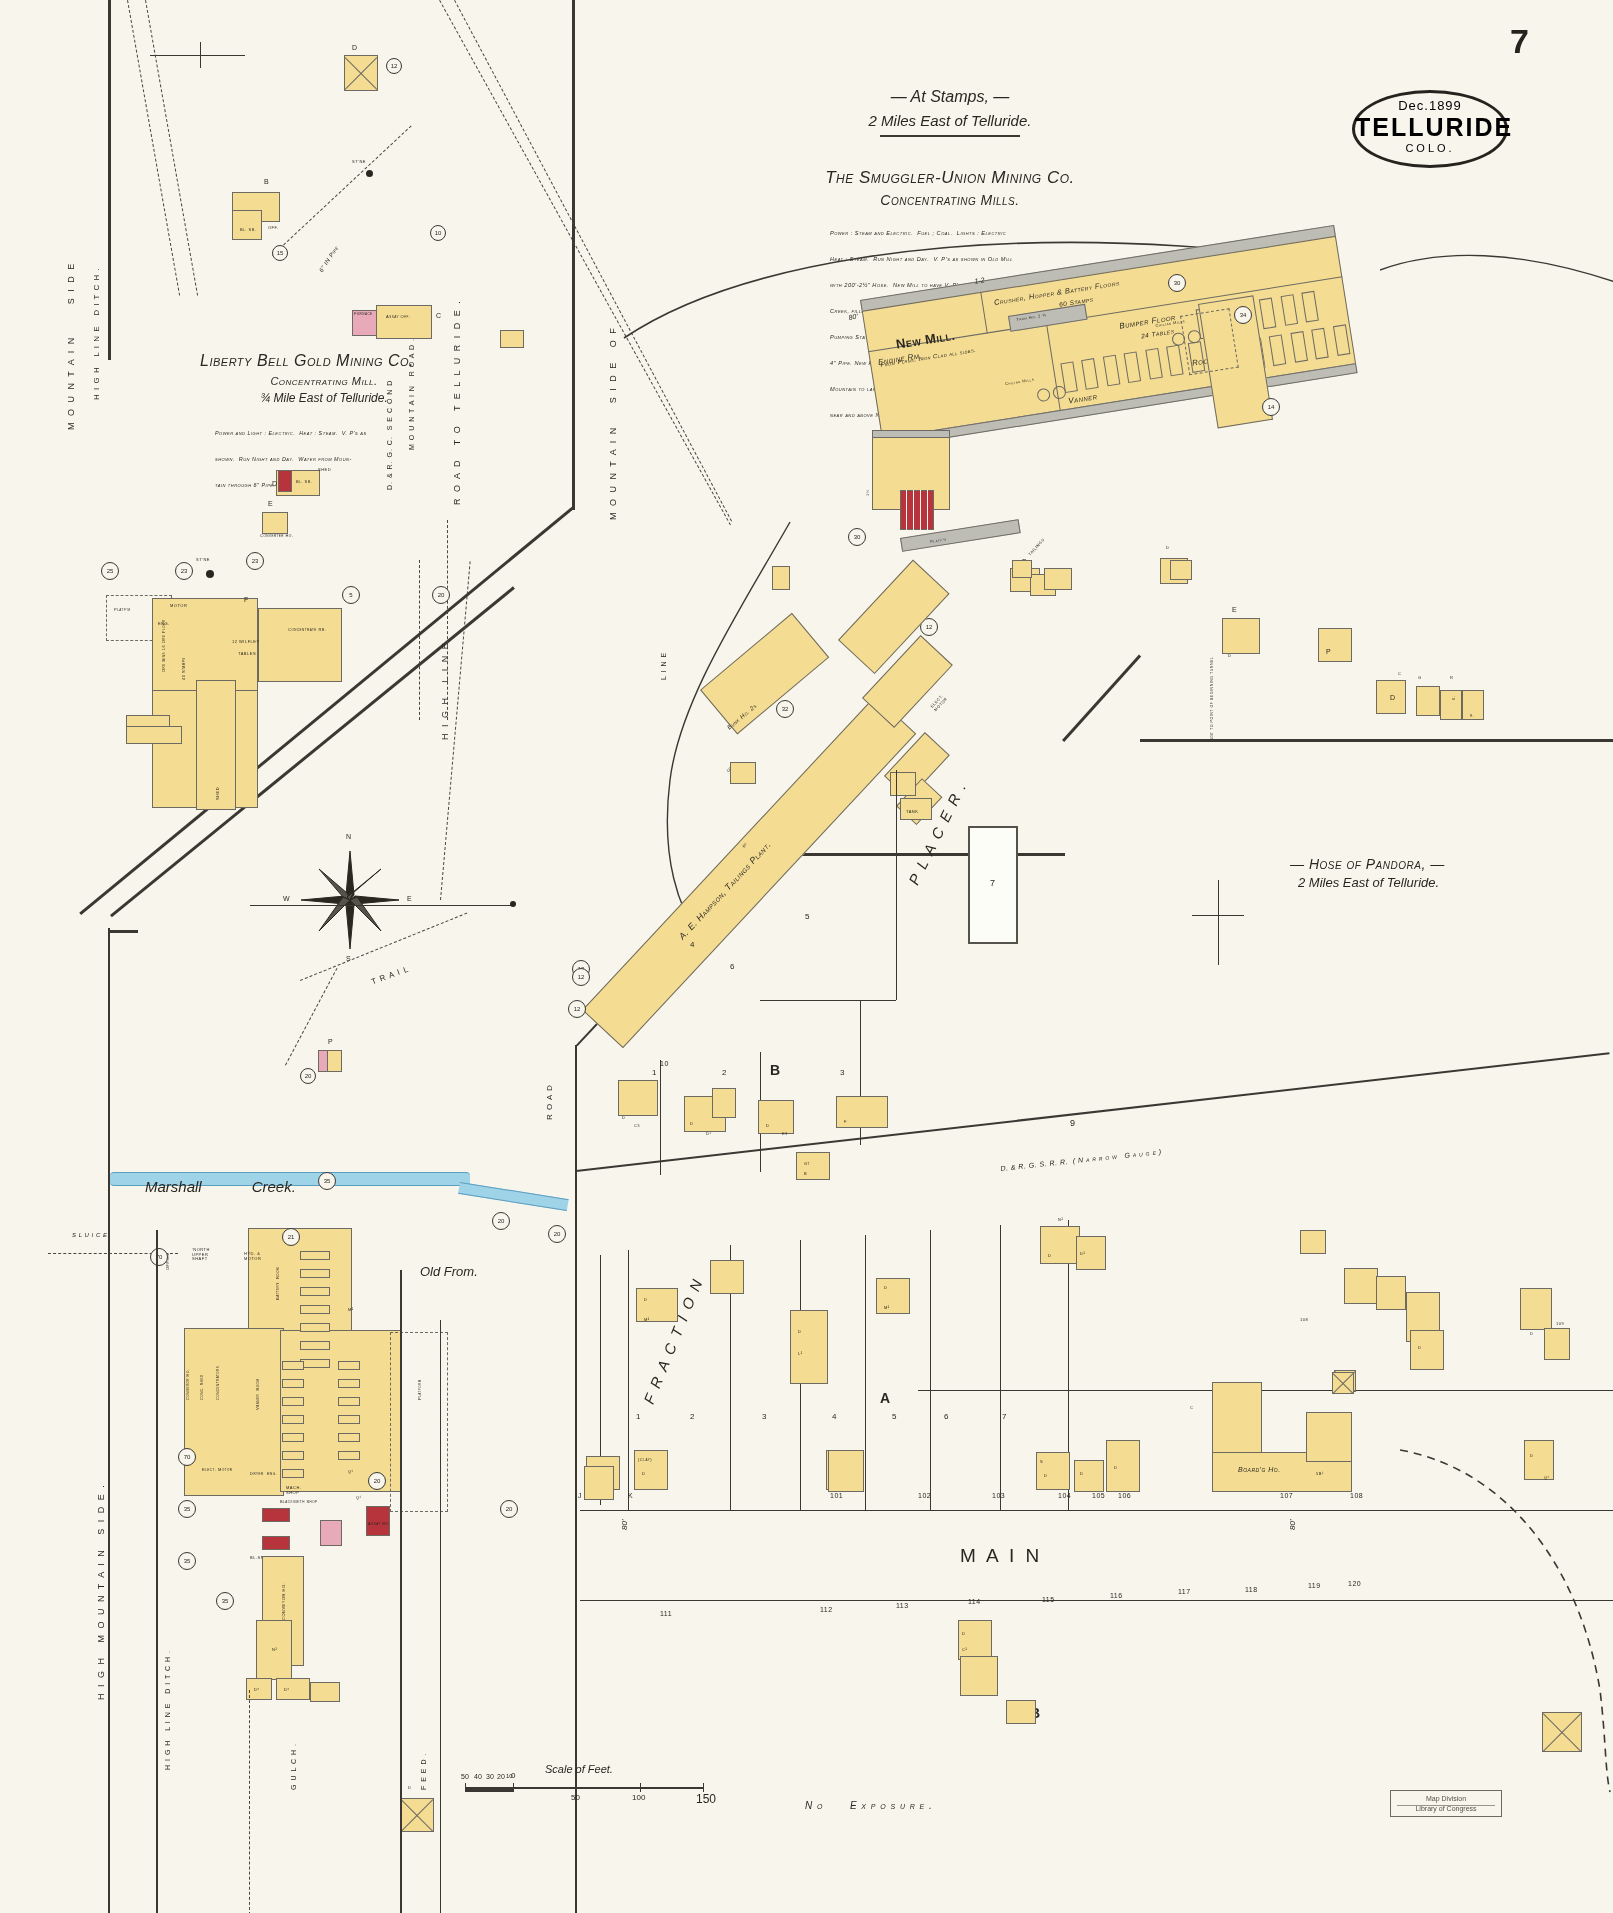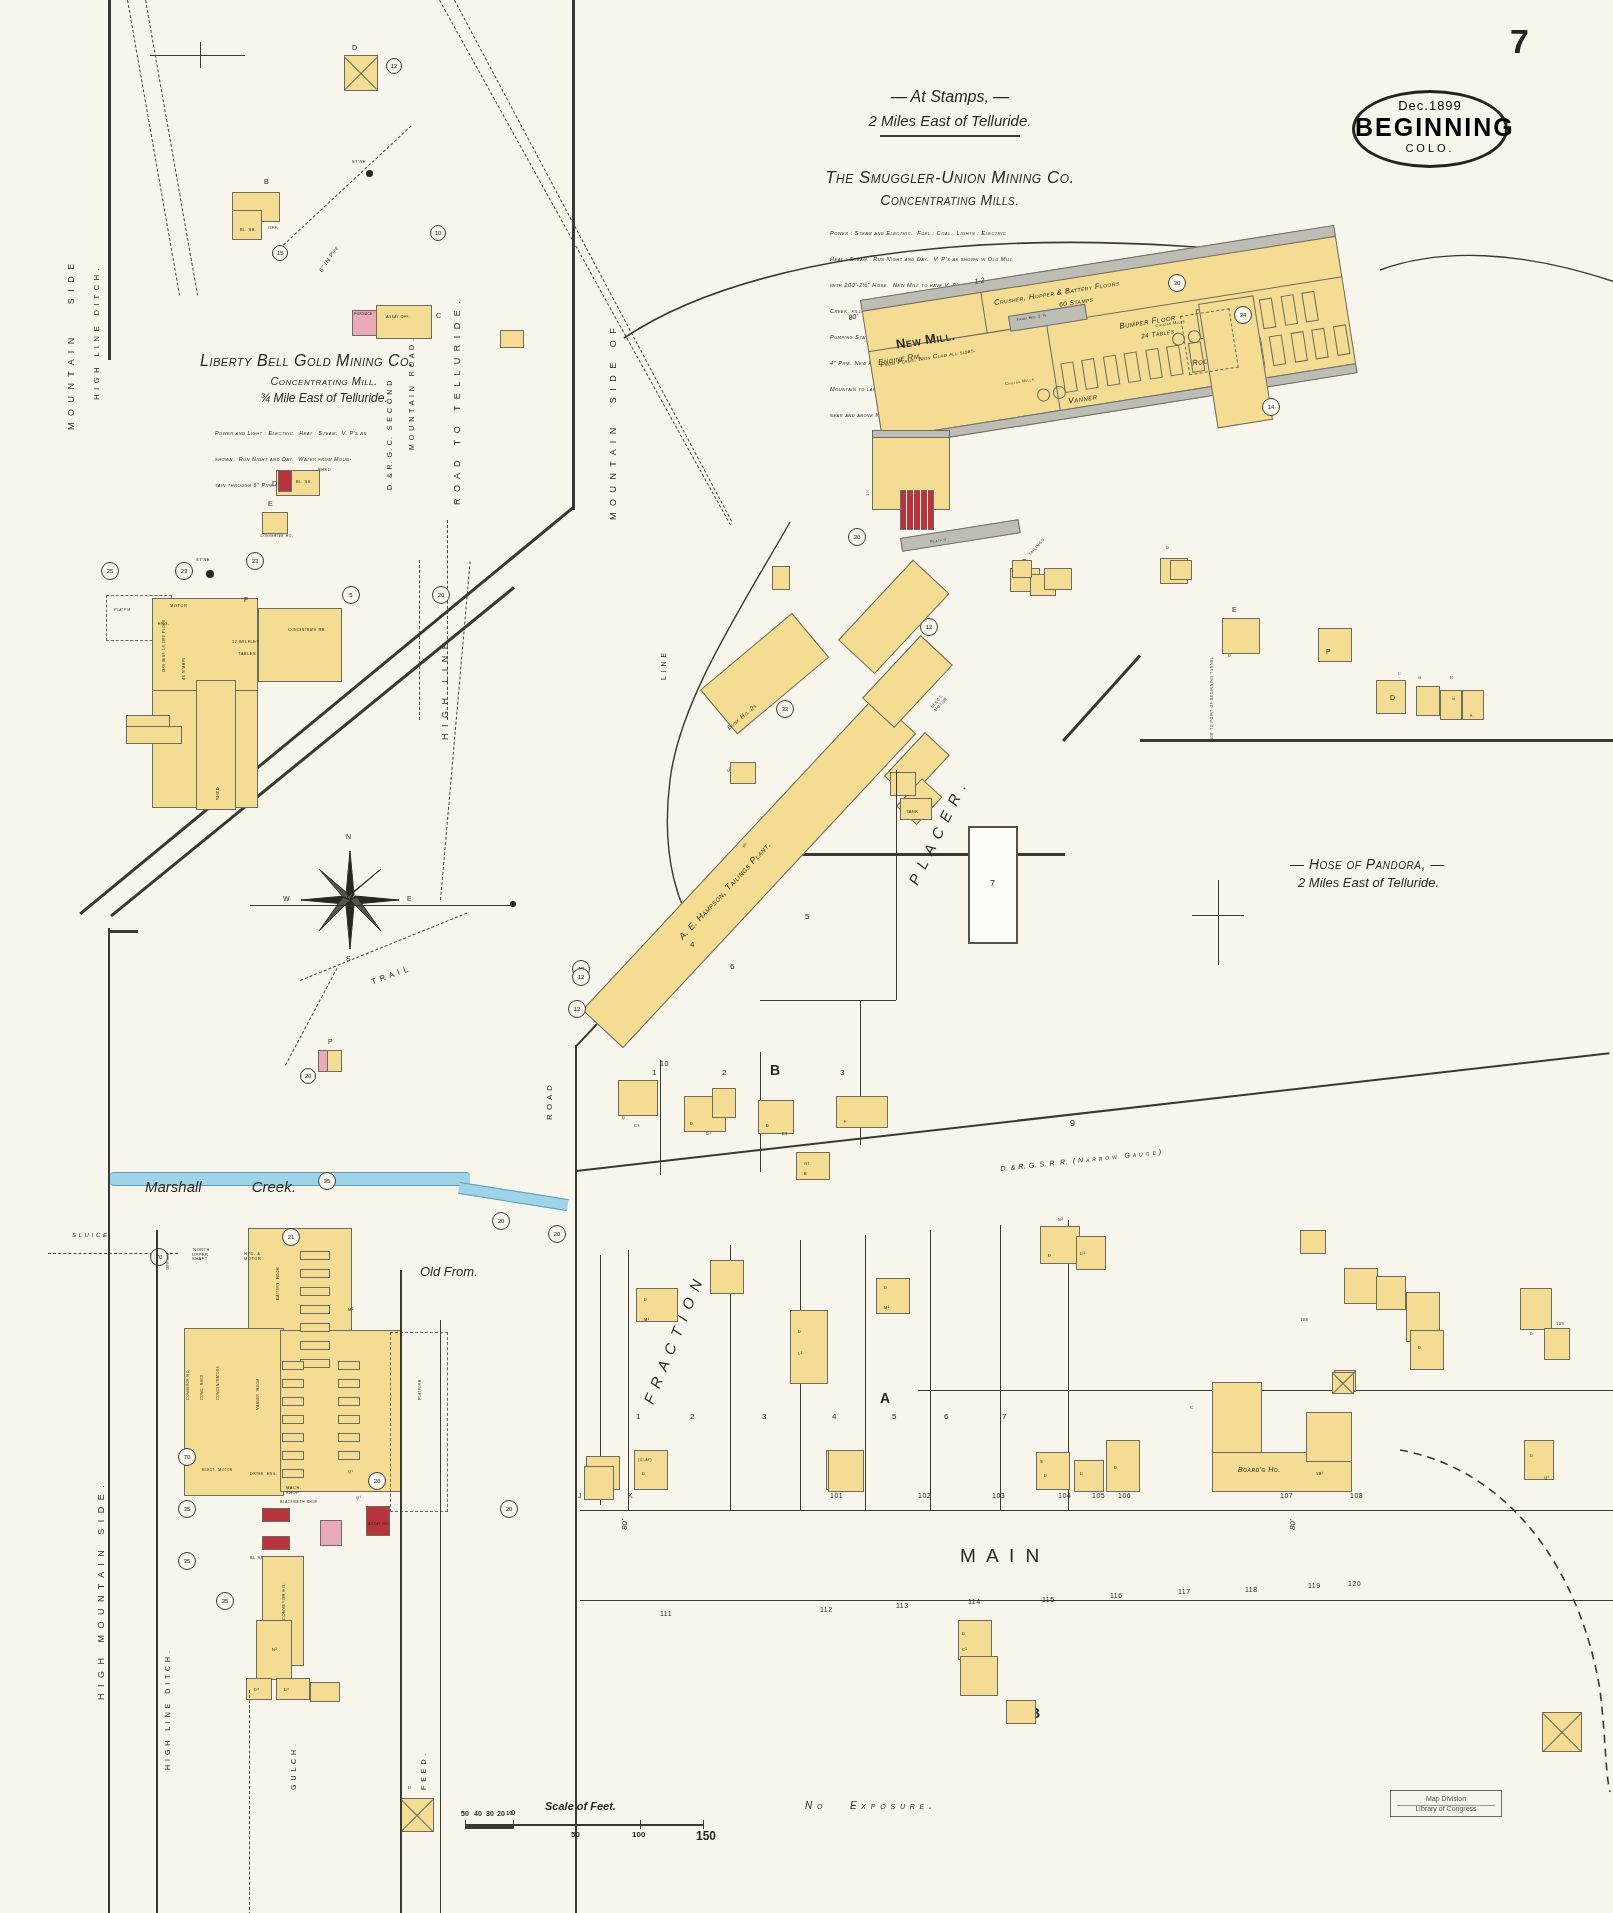--- a/index.html
+++ b/index.html
@@ -54,21 +54,21 @@
 </style>
 </head>
 <body>
 
 <div id="sheet">
 
   <div id="pageno" style="left:1510px;top:22px;">7</div>
 
   <div id="cart" style="left:1352px;top:90px;width:150px;height:72px;">
     <div class="d" style="margin-top:5px;">Dec.1899</div>
-    <div class="n">BEGINNING</div>
+    <div class="n">TELLURIDE</div>
     <div class="s">COLO.</div>
   </div>
 
   <div class="t ital ctr" style="left:820px;top:88px;width:260px;font-size:16px;">— At Stamps, —</div>
   <div class="t ital ctr" style="left:820px;top:112px;width:260px;font-size:15px;">2 Miles East of Telluride.</div>
   <div class="line" style="left:880px;top:135px;width:140px;height:2px;"></div>
 
   <div class="t ital cap ctr" style="left:800px;top:168px;width:300px;font-size:17px;">The Smuggler-Union Mining Co.</div>
   <div class="t ital cap ctr" style="left:830px;top:192px;width:240px;font-size:14px;">Concentrating Mills.</div>
   <div class="t cap ital" style="left:830px;top:212px;font-size:5.6px;line-height:1.55;">
@@ -171,21 +171,21 @@
 
   <div class="line" style="left:250px;top:905px;width:265px;height:1px;"></div>
   <div class="dot" style="left:510px;top:901px;width:6px;height:6px;"></div>
 
   <div class="line" style="left:150px;top:55px;width:95px;height:1px;"></div>
   <div class="line" style="left:200px;top:42px;width:1px;height:26px;"></div>
 
   <div class="line" style="left:1218px;top:880px;width:1px;height:85px;"></div>
   <div class="line" style="left:1192px;top:915px;width:52px;height:1px;"></div>
 
-  <div id="scalebar" style="left:455px;top:1800px;width:300px;height:50px;font-weight:bold;">
+  <div id="scalebar" style="left:455px;top:1763px;width:300px;height:50px;">
     <div class="t ital" style="left:90px;top:0px;font-size:11px;">Scale of Feet.</div>
     <div class="bar" style="left:10px;top:24px;width:48px;"></div>
     <div class="bar" style="left:58px;top:24px;width:190px;height:2px;background:#3b3833;"></div>
     <div class="tick" style="left:10px;top:20px;"></div>
     <div class="tick" style="left:58px;top:20px;"></div>
     <div class="tick" style="left:121px;top:20px;"></div>
     <div class="tick" style="left:185px;top:20px;"></div>
     <div class="tick" style="left:248px;top:20px;"></div>
     <div class="t" style="left:6px;top:10px;font-size:7px;">50</div>
     <div class="t" style="left:19px;top:10px;font-size:7px;">40</div>

